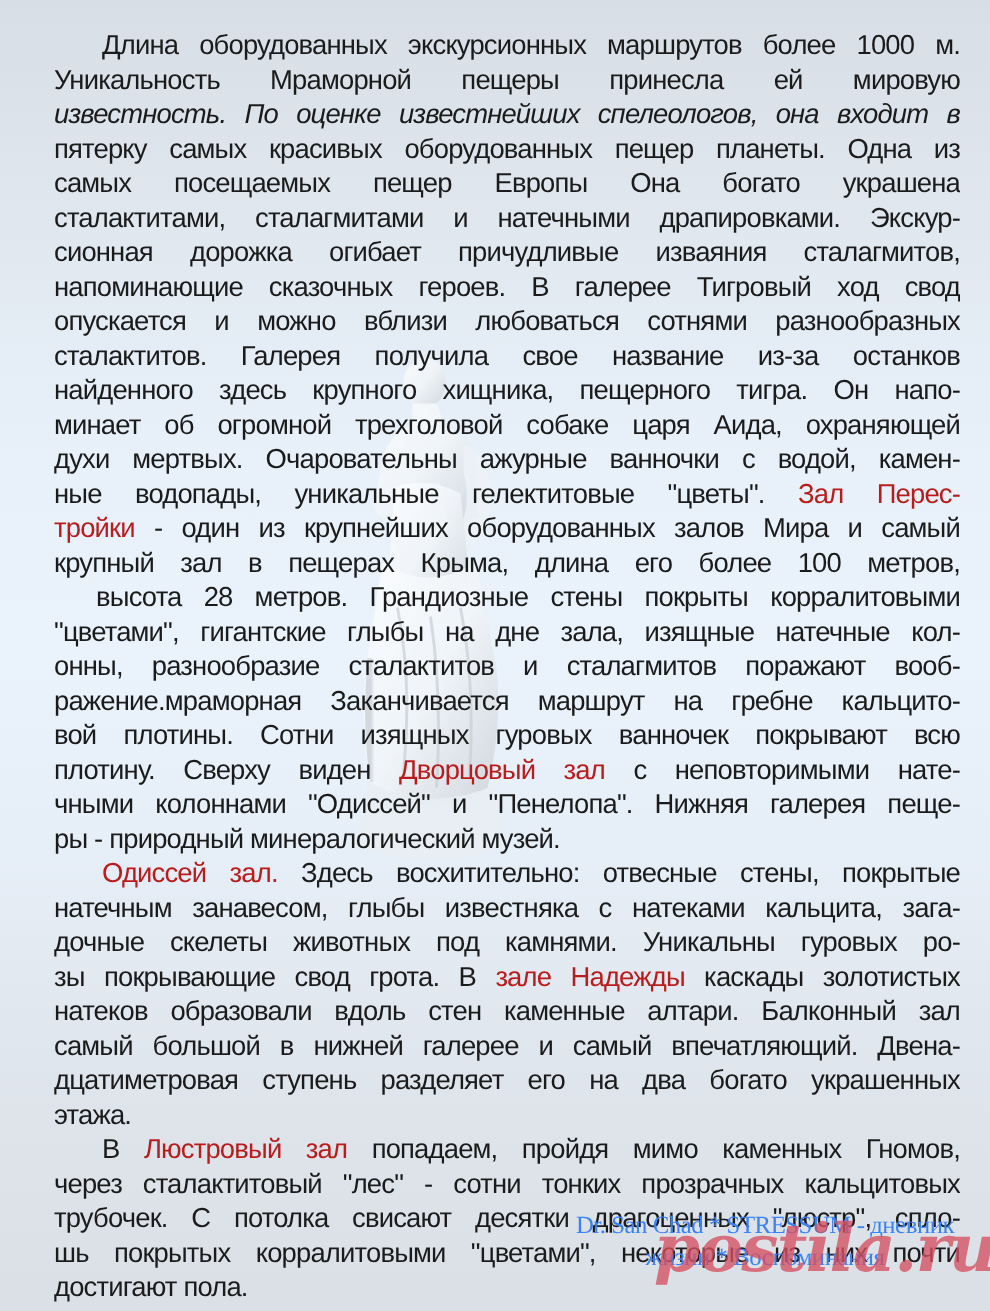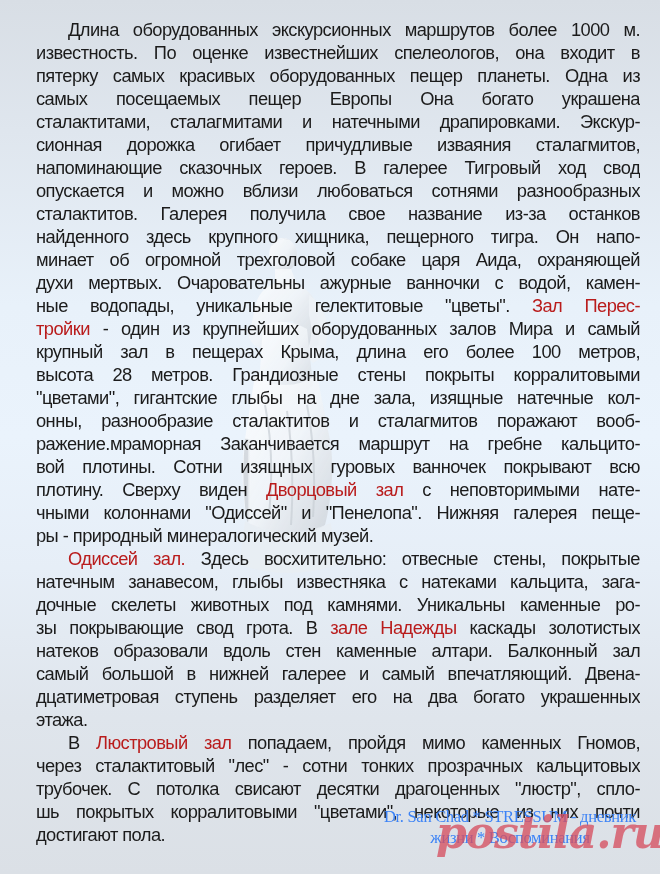--- a/index.html
+++ b/index.html
@@ -110,45 +110,46 @@
   <path d="M60 180 Q70 230 64 290" stroke="#c3c9cf" stroke-width="2" fill="none" opacity="0.7"></path>
   <path d="M82 186 Q90 240 86 300" stroke="#c3c9cf" stroke-width="2" fill="none" opacity="0.7"></path>
   <path d="M102 180 Q112 230 108 292" stroke="#c3c9cf" stroke-width="2" fill="none" opacity="0.7"></path>
   <path d="M44 214 Q40 260 46 296" stroke="url(#shade)" stroke-width="8" fill="none"></path>
 
   <path d="M40 296 Q80 318 126 298 L132 340 Q84 356 34 340Z" fill="#e9edf2" opacity="0.85"></path>
 </svg>
 
 <div class="page" id="page">
     <div class="line indent" style="white-space: normal; overflow: hidden;"><span>Длина оборудованных экскурсионных маршрутов более 1000 м.</span></div>
-    <div class="line" style="white-space: normal; overflow: hidden;"><span>известность. По оценке известнейших спелеологов, она входит в</span></div>
+    <div class="line" style="white-space: normal; overflow: hidden;"><span>Уникальность Мраморной пещеры принесла ей мировую</span></div>
+    <div class="line" style="white-space: normal; overflow: hidden; font-style: italic;"><span>известность. По оценке известнейших спелеологов, она входит в</span></div>
     <div class="line" style="white-space: normal; overflow: hidden;"><span>пятерку самых красивых оборудованных пещер планеты. Одна из</span></div>
     <div class="line" style="white-space: normal; overflow: hidden;"><span>самых посещаемых пещер Европы  Она богато украшена</span></div>
     <div class="line" style="white-space: normal; overflow: hidden;"><span>сталактитами, сталагмитами и натечными драпировками. Экскур-</span></div>
     <div class="line" style="white-space: normal; overflow: hidden;"><span>сионная дорожка огибает причудливые изваяния сталагмитов,</span></div>
     <div class="line" style="white-space: normal; overflow: hidden;"><span>напоминающие сказочных героев. В галерее Тигровый ход свод</span></div>
     <div class="line" style="white-space: normal; overflow: hidden;"><span>опускается и можно вблизи любоваться сотнями разнообразных</span></div>
     <div class="line" style="white-space: normal; overflow: hidden;"><span>сталактитов. Галерея получила свое название из-за останков</span></div>
     <div class="line" style="white-space: normal; overflow: hidden;"><span>найденного здесь крупного хищника, пещерного тигра. Он напо-</span></div>
     <div class="line" style="white-space: normal; overflow: hidden;"><span>минает об огромной трехголовой собаке царя Аида, охраняющей</span></div>
     <div class="line" style="white-space: normal; overflow: hidden;"><span>духи мертвых. Очаровательны ажурные ванночки с водой, камен-</span></div>
     <div class="line" style="white-space: normal; overflow: hidden;"><span>ные водопады, уникальные гелектитовые "цветы". </span><span class="link">Зал Перес-</span></div>
     <div class="line" style="white-space: normal; overflow: hidden;"><span class="link">тройки</span><span> - один из крупнейших оборудованных залов Мира и самый</span></div>
     <div class="line" style="white-space: normal; overflow: hidden;"><span>крупный зал в пещерах Крыма, длина его более 100 метров,</span></div>
-    <div class="line" style="white-space: normal; overflow: hidden;"><span>высота 28 метров. Грандиозные стены покрыты корралитовыми</span></div>
+    <div class="line" style="white-space: normal; overflow: hidden; margin-left: 28px;"><span>высота 28 метров. Грандиозные стены покрыты корралитовыми</span></div>
     <div class="line" style="white-space: normal; overflow: hidden;"><span>"цветами", гигантские глыбы на дне зала, изящные натечные кол-</span></div>
     <div class="line" style="white-space: normal; overflow: hidden;"><span>онны, разнообразие сталактитов и сталагмитов поражают вооб-</span></div>
     <div class="line" style="white-space: normal; overflow: hidden;"><span>ражение.мраморная Заканчивается маршрут на гребне кальцито-</span></div>
     <div class="line" style="white-space: normal; overflow: hidden;"><span>вой плотины. Сотни изящных гуровых ванночек покрывают всю</span></div>
     <div class="line" style="white-space: normal; overflow: hidden;"><span>плотину. Сверху виден </span><span class="link">Дворцовый зал</span><span> с неповторимыми нате-</span></div>
     <div class="line" style="white-space: normal; overflow: hidden;"><span>чными колоннами "Одиссей" и "Пенелопа". Нижняя галерея пеще-</span></div>
     <div class="line last" style="white-space: normal; overflow: hidden;"><span>ры - природный минералогический музей.</span></div>
     <div class="line indent" style="white-space: normal; overflow: hidden;"><span class="link">Одиссей зал.</span><span> Здесь восхитительно: отвесные стены, покрытые</span></div>
     <div class="line" style="white-space: normal; overflow: hidden;"><span>натечным занавесом, глыбы известняка с натеками кальцита, зага-</span></div>
-    <div class="line" style="white-space: normal; overflow: hidden;"><span>дочные скелеты животных под камнями. Уникальны каменные ро-</span></div>
+    <div class="line" style="white-space: normal; overflow: hidden;"><span>дочные скелеты животных под камнями. Уникальны гуровых ро-</span></div>
     <div class="line" style="white-space: normal; overflow: hidden;"><span>зы покрывающие свод грота. В </span><span class="link">зале Надежды</span><span> каскады золотистых</span></div>
     <div class="line" style="white-space: normal; overflow: hidden;"><span>натеков образовали вдоль стен каменные алтари. Балконный зал</span></div>
     <div class="line" style="white-space: normal; overflow: hidden;"><span>самый большой в нижней галерее и самый впечатляющий. Двена-</span></div>
     <div class="line" style="white-space: normal; overflow: hidden;"><span>дцатиметровая ступень разделяет его на два богато украшенных</span></div>
     <div class="line last" style="white-space: normal; overflow: hidden;"><span>этажа.</span></div>
     <div class="line indent" style="white-space: normal; overflow: hidden;"><span>В </span><span class="link">Люстровый зал</span><span> попадаем, пройдя мимо каменных Гномов,</span></div>
     <div class="line" style="white-space: normal; overflow: hidden;"><span>через сталактитовый "лес" - сотни тонких прозрачных кальцитовых</span></div>
     <div class="line" style="white-space: normal; overflow: hidden;"><span>трубочек. С потолка свисают десятки драгоценных "люстр", спло-</span></div>
     <div class="line" style="white-space: normal; overflow: hidden;"><span>шь покрытых корралитовыми "цветами", некоторые из них почти</span></div>
     <div class="line last" style="white-space: normal; overflow: hidden;"><span>достигают пола.</span></div>

